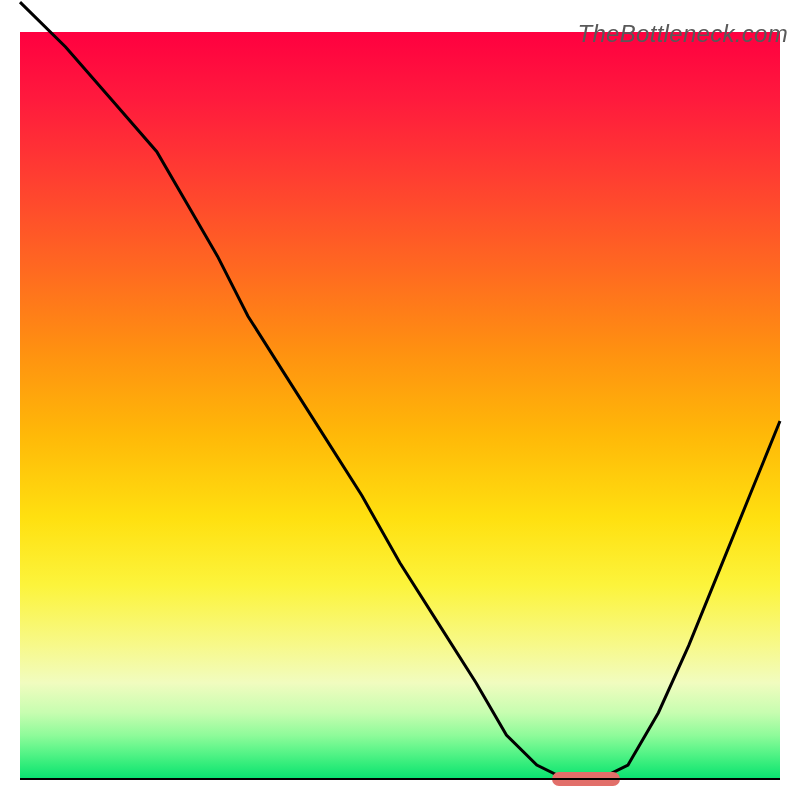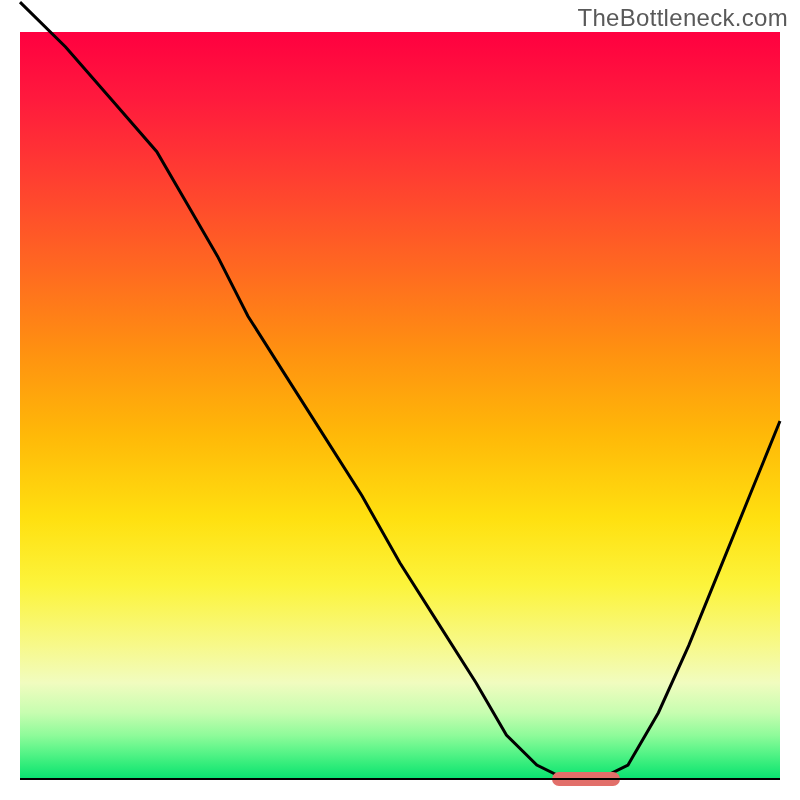--- a/index.html
+++ b/index.html
@@ -11,27 +11,28 @@
     font-family: Arial, Helvetica, sans-serif;
     overflow: hidden;
   }
   .stage {
     position: relative;
     width: 800px;
     height: 800px;
   }
   .watermark {
     position: absolute;
-    top: 4px;
+    top: 20px;
     right: 12px;
     font-size: 24px;
     font-weight: 400;
     color: #595959;
     letter-spacing: 0.3px;
     z-index: 10;
+    font-style: italic;
   }
   .plot {
     position: absolute;
     left: 20px;
     top: 32px;
     width: 760px;
     height: 748px;
   }
   .gradient {
     position: absolute;

